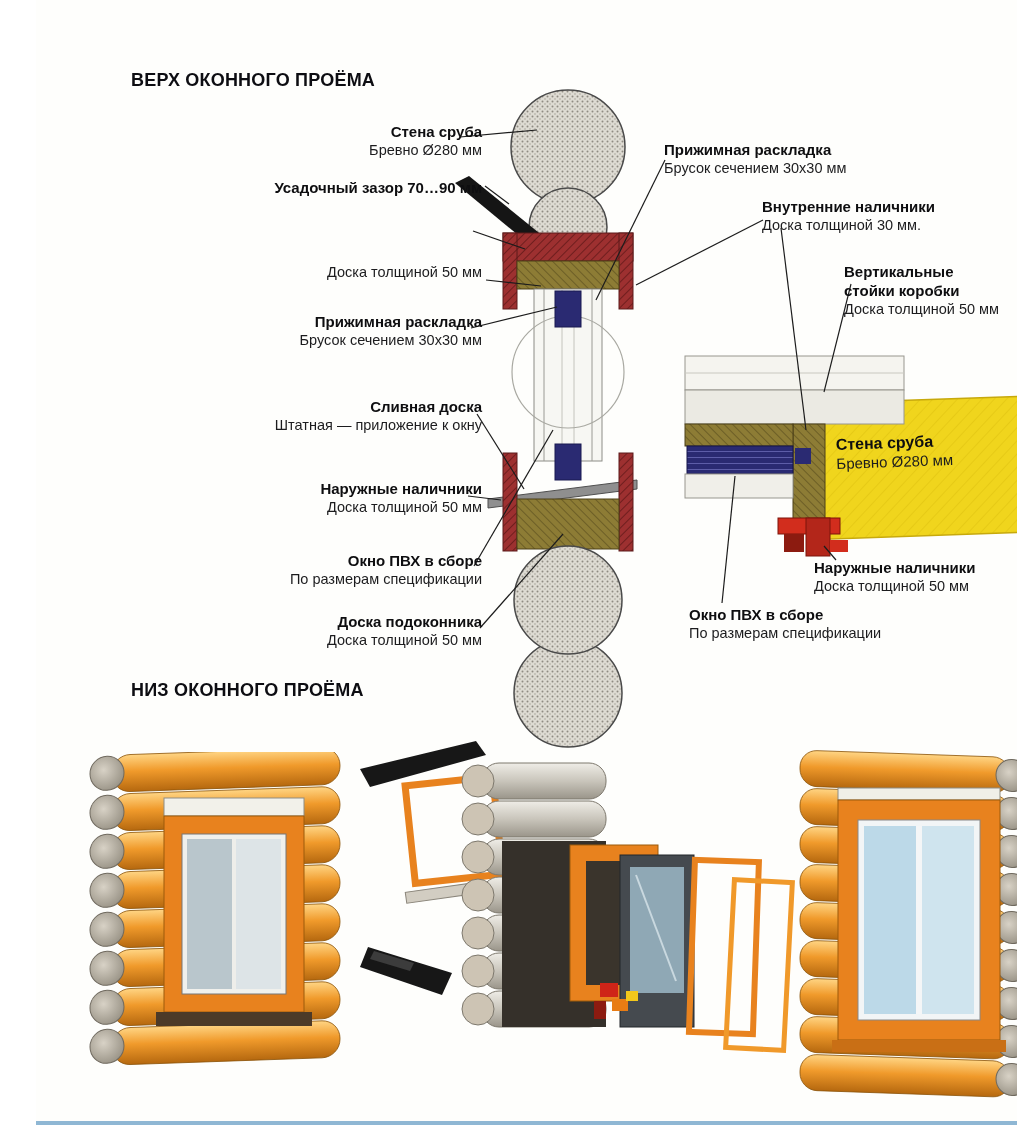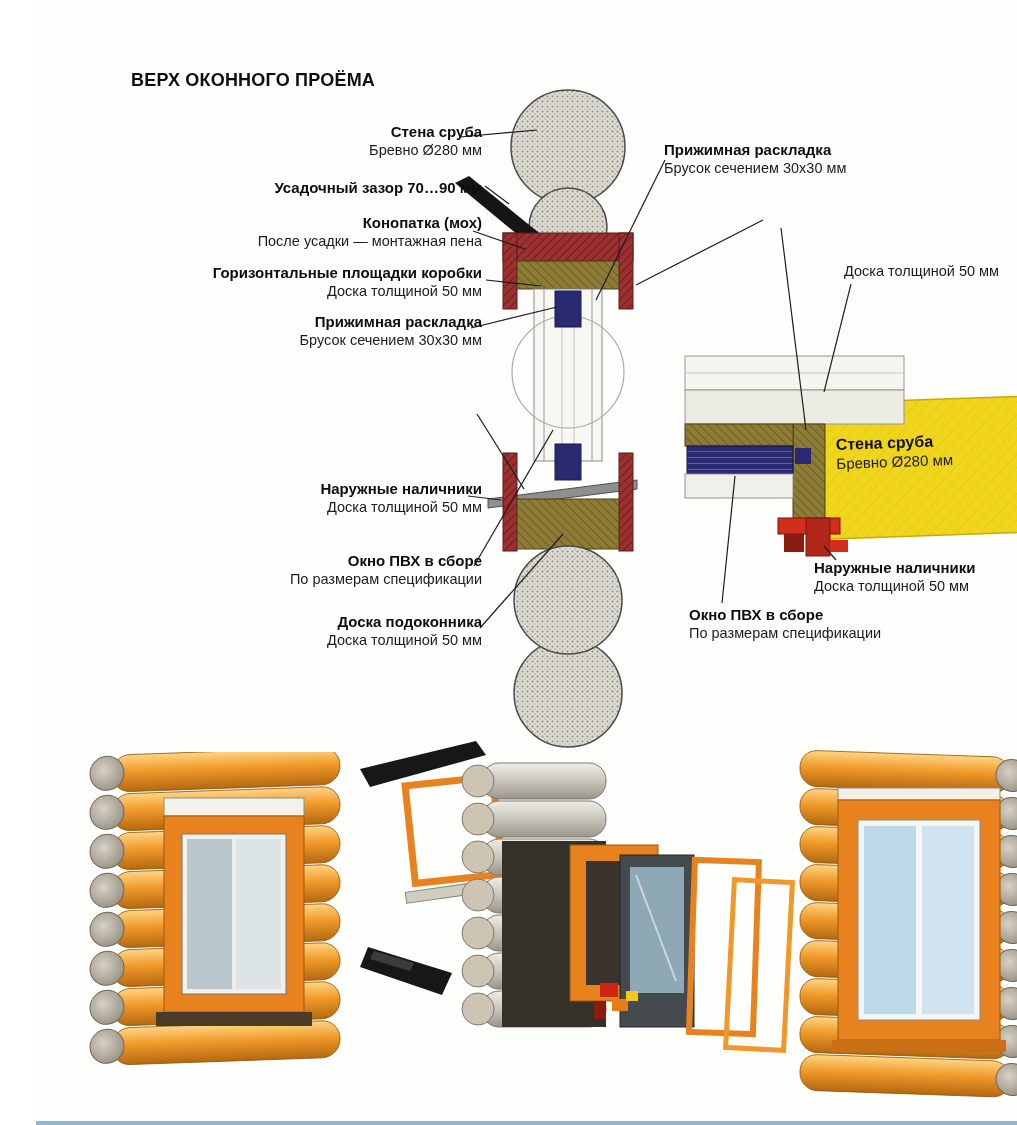--- a/index.html
+++ b/index.html
@@ -133,58 +133,63 @@
       <line x1="629" y1="160" x2="560" y2="300"></line>
       <line x1="727" y1="220" x2="600" y2="285"></line>
       <line x1="745" y1="228" x2="770" y2="430"></line>
       <line x1="815" y1="284" x2="788" y2="392"></line>
       <line x1="800" y1="560" x2="788" y2="546"></line>
       <line x1="686" y1="603" x2="699" y2="476"></line>
     </g>
   </svg>
 
   <div class="title" style="left:95px;top:70px">ВЕРХ ОКОННОГО ПРОЁМА</div>
+  <div class="title" style="left:95px;top:680px">НИЗ ОКОННОГО ПРОЁМА</div>
 
   <div class="co l" style="top:122px">
     <div class="co-label">Стена сруба</div>
     <div class="co-desc">Бревно Ø280 мм</div>
   </div>
   <div class="co l" style="top:178px">
     <div class="co-label">Усадочный зазор 70…90 мм</div>
   </div>
-  <div class="co l" style="top:213px">
-    <div class="co-label">Конопатка (мох)</div>
-    <div class="co-desc">После усадки — монтажная пена</div>
-  </div>
   <div class="co l" style="top:263px">
-    <div class="co-label">Горизонтальные площадки коробки</div>
     <div class="co-desc">Доска толщиной 50 мм</div>
   </div>
   <div class="co l" style="top:312px">
     <div class="co-label">Прижимная раскладка</div>
     <div class="co-desc">Брусок сечением 30x30 мм</div>
   </div>
+  <div class="co l" style="top:397px">
+    <div class="co-label">Сливная доска</div>
+    <div class="co-desc">Штатная — приложение к окну</div>
+  </div>
   <div class="co l" style="top:479px">
     <div class="co-label">Наружные наличники</div>
     <div class="co-desc">Доска толщиной 50 мм</div>
   </div>
   <div class="co l" style="top:551px">
     <div class="co-label">Окно ПВХ в сборе</div>
     <div class="co-desc">По размерам спецификации</div>
   </div>
   <div class="co l" style="top:612px">
     <div class="co-label">Доска подоконника</div>
     <div class="co-desc">Доска толщиной 50 мм</div>
   </div>
 
   <div class="co" style="left:628px;top:140px">
     <div class="co-label">Прижимная раскладка</div>
     <div class="co-desc">Брусок сечением 30x30 мм</div>
   </div>
+  <div class="co" style="left:726px;top:197px">
+    <div class="co-label">Внутренние наличники</div>
+    <div class="co-desc">Доска толщиной 30 мм.</div>
+  </div>
   <div class="co" style="left:808px;top:262px;width:160px">
+    <div class="co-label">Вертикальные стойки коробки</div>
     <div class="co-desc">Доска толщиной 50 мм</div>
   </div>
   <div class="co" style="left:778px;top:558px">
     <div class="co-label">Наружные наличники</div>
     <div class="co-desc">Доска толщиной 50 мм</div>
   </div>
   <div class="co" style="left:653px;top:605px">
     <div class="co-label">Окно ПВХ в сборе</div>
     <div class="co-desc">По размерам спецификации</div>
   </div>

